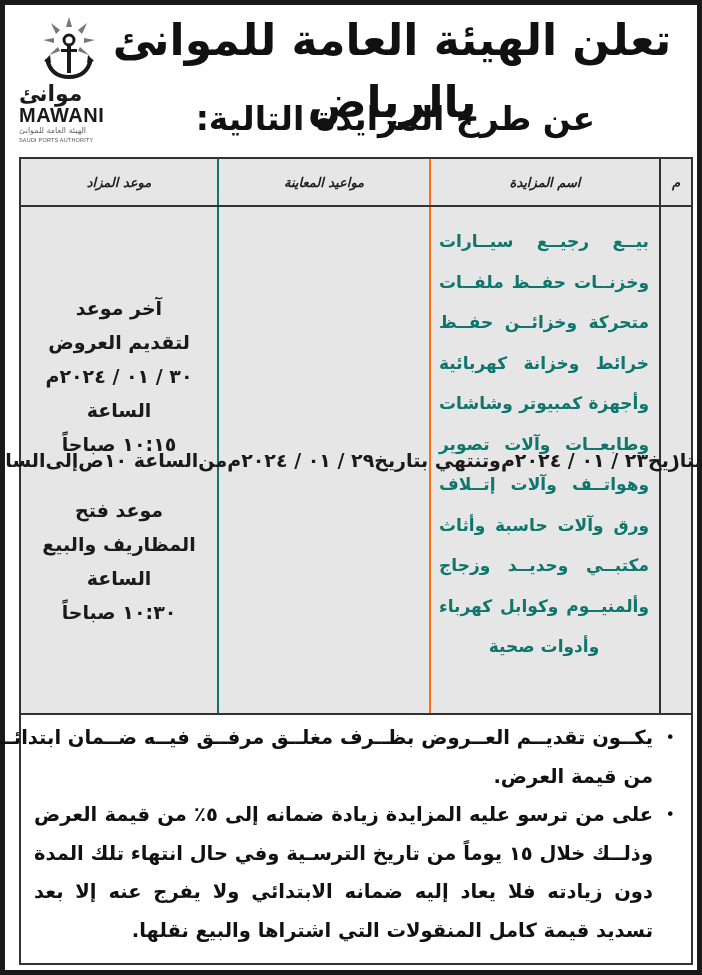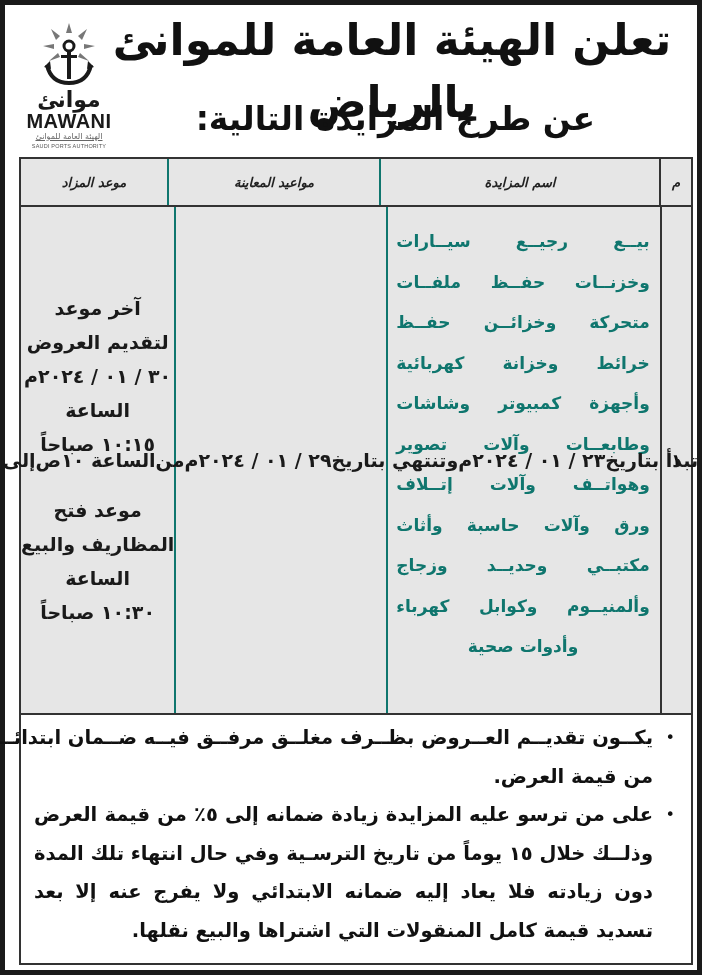--- a/index.html
+++ b/index.html
@@ -5,25 +5,25 @@
     * { box-sizing: border-box; margin: 0; padding: 0; }
     html, body { width: 702px; height: 975px; background: #ffffff; overflow: hidden; }
     body { font-family: "DejaVu Sans", sans-serif; color: #111; position: relative; }
 
     .frame {
       position: absolute; left: 0; top: 0; width: 702px; height: 975px;
       border: 5px solid #1a1a1a; background: #fff;
     }
 
     
-    .logo { position: absolute; left: 14px; top: 16px; width: 100px; height: 135px; text-align: center; }
+    .logo { position: absolute; left: 14px; top: 10px; width: 100px; height: 135px; text-align: left; }
     .logo svg { display: block; margin: 0 auto; }
     .logo .ar-name { font-size: 22px; font-weight: bold; line-height: 22px; direction: rtl; color: #1a1a1a; margin-top: 2px; }
     .logo .en-name { font-family: "Liberation Sans", sans-serif; font-size: 20px; font-weight: bold; letter-spacing: 0.5px; line-height: 20px; color: #1a1a1a; }
-    .logo .ar-sub { font-size: 8px; line-height: 11px; color: #666; direction: rtl; text-decoration: underline; }
+    .logo .ar-sub { font-size: 8px; line-height: 11px; color: #666; direction: rtl; }
     .logo .en-sub { font-family: "Liberation Sans", sans-serif; font-size: 5.5px; line-height: 8px; color: #555; letter-spacing: 0.2px; }
 
     
     .headline {
       position: absolute; right: 20px; top: 4px; width: 570px;
       direction: rtl; text-align: center;
       font-family: "DejaVu Sans", sans-serif; font-weight: bold;
       font-size: 44px; line-height: 62px; color: #111;
       letter-spacing: -0.5px;
     }
@@ -36,21 +36,21 @@
     
     .auction-table {
       position: absolute; left: 14px; top: 152px; width: 674px; height: 558px;
       border: 2px solid #333; background: #e6e6e6;
       direction: rtl;
     }
     .hdr-row, .body-row { position: absolute; left: 0; right: 0; display: flex; flex-direction: row; }
     .hdr-row { top: 0; height: 48px; border-bottom: 2px solid #333; }
     .body-row { top: 48px; bottom: 0; }
     .c-num { width: 32px; border-left: 2px solid #333; }
-    .c-name { width: 280px; border-left: 2px solid #0f766e; }
+    .c-name { width: 230px; border-left: 2px solid #f97316; }
     .c-insp { width: 212px; border-left: 2px solid #0f766e; }
     .c-date { flex: 1; }
 
     .hdr-row > div {
       display: flex; align-items: center; justify-content: center;
       font-size: 13px; font-weight: bold; color: #222; font-style: italic;
     }
 
     .body-row .c-num {
       display: flex; align-items: center; justify-content: center;

